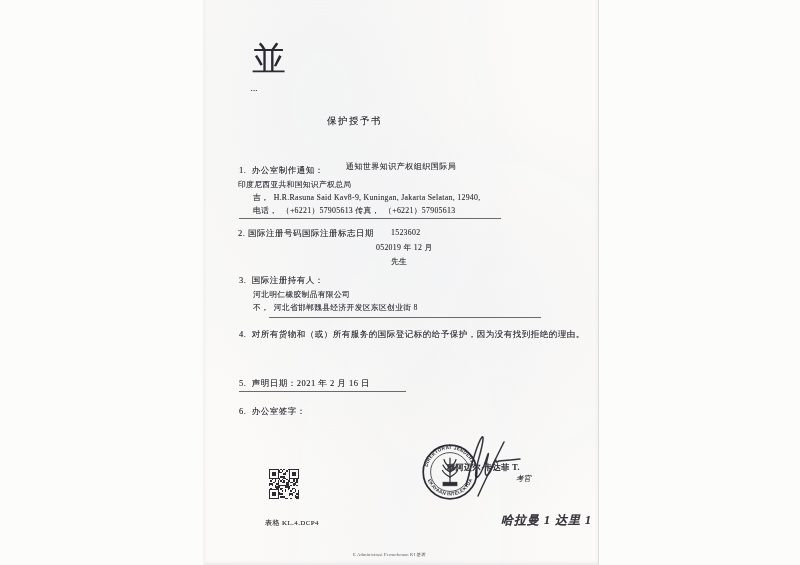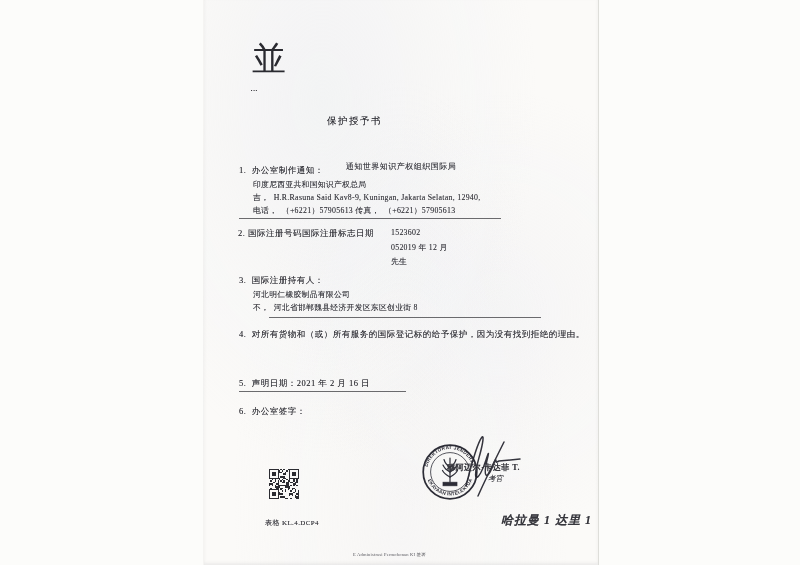--- a/index.html
+++ b/index.html
@@ -46,28 +46,28 @@
   <div class="abs logo-caption" style="left:47px;top:88px;">▪▪▪</div>
 
 
   <div class="abs doc-title bold ink" style="left:123px;top:115px;">保护授予书</div>
 
   <div class="abs subtitle ink" style="top:134px;">
     <div>通知世界知识产权组织国际局</div>
   </div>
 
   <div class="abs h bold ink" style="left:35px;top:165px;">1.  办公室制作通知：</div>
-  <div class="abs b ink" style="left:49px;top:179px;">印度尼西亚共和国知识产权总局</div>
+  <div class="abs b ink" style="left:34px;top:179px;">印度尼西亚共和国知识产权总局</div>
   <div class="abs b ink" style="left:49px;top:192px;">吉，  H.R.Rasuna Said Kav8-9, Kuningan, Jakarta Selatan, 12940,</div>
   <div class="abs b ink" style="left:49px;top:205px;">电话，  （+6221）57905613 传真，  （+6221）57905613</div>
   <div class="rule" style="left:35px;top:218px;width:262px;"></div>
 
   <div class="abs h bold ink" style="left:34px;top:228px;">2. 国际注册号码国际注册标志日期</div>
   <div class="abs b ink" style="left:187px;top:228px;">1523602</div>
-  <div class="abs b ink" style="left:187px;top:242px;font-family:Liberation Serif, serif;">052019 年 12 月</div>
+  <div class="abs b ink" style="left:172px;top:242px;font-family:Liberation Serif, serif;">052019 年 12 月</div>
   <div class="abs b ink" style="left:187px;top:256px;">先生</div>
 
   <div class="abs h bold ink" style="left:35px;top:275px;">3.  国际注册持有人：</div>
   <div class="abs b ink" style="left:49px;top:289px;">河北明仁橡胶制品有限公司</div>
   <div class="abs b ink" style="left:49px;top:302px;">不，  河北省邯郸魏县经济开发区东区创业街 8</div>
   <div class="rule" style="left:65px;top:317px;width:272px;"></div>
 
   <div class="abs h bold ink" style="left:35px;top:329px;text-align:right;">4.  对所有货物和（或）所有服务的国际登记标的给予保护，因为没有找到拒绝的理由。</div>
 
   <div class="abs h bold ink" style="left:35px;top:378px;">5.  声明日期：2021 年 2 月 16 日</div>
@@ -327,21 +327,21 @@
   </div>
 
   <div class="abs" style="left:252px;top:394px;">
     <svg width="68" height="72" viewBox="0 0 68 72" fill="none" stroke="#24242e" stroke-width="1.5" stroke-linecap="round" opacity="0.92">
       <path d="M10,56 C15,36 22,12 26,7 C28,5 27,13 24,24 C21,35 18,45 20,47 C22,49 27,40 30,30 C32,24 33,21 32,26 C30,34 28,43 30,45 C32,47 36,39 38,33 C39,30 40,29 40,31 C40,33 41,32 43,31 L64,29"></path>
       <path d="M48,12 C40,28 30,48 22,66"></path>
     </svg>
   </div>
 
   <div class="abs signer-name ink" style="left:243px;top:462px;">穆阿迈尔·卡达菲 T.</div>
-  <div class="abs signer-title ink" style="left:260px;top:474px;padding-left:24px;">考官</div>
+  <div class="abs signer-title ink" style="left:288px;top:474px;padding-left:24px;">考官</div>
 
   <div class="abs footer-left ink" style="left:45px;top:518px;">表格 KL.4.DCP4</div>
   <div class="abs footer-right ink" style="left:297px;top:512px;">哈拉曼 1 达里 1</div>
   <div class="abs tiny" style="left:149px;top:537px;">
     <div>E Administrasi Permohonan KI 签署</div>
     
   </div>
 
 </div>
 

